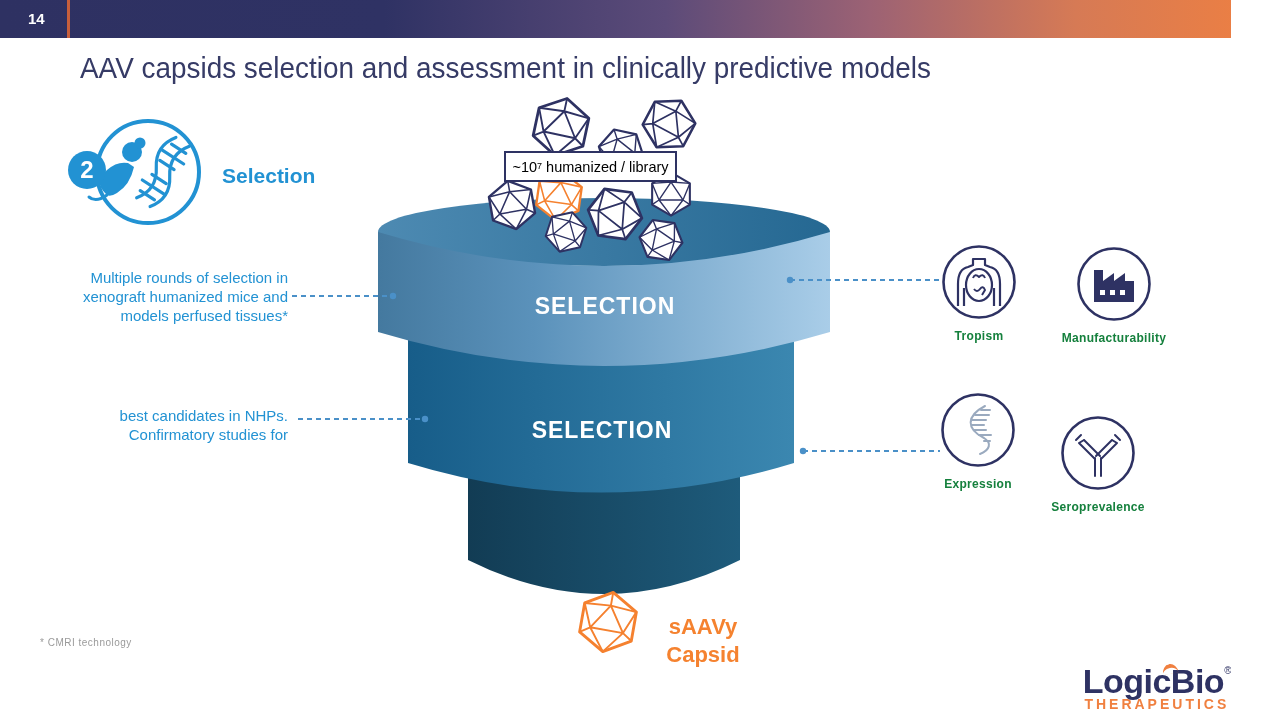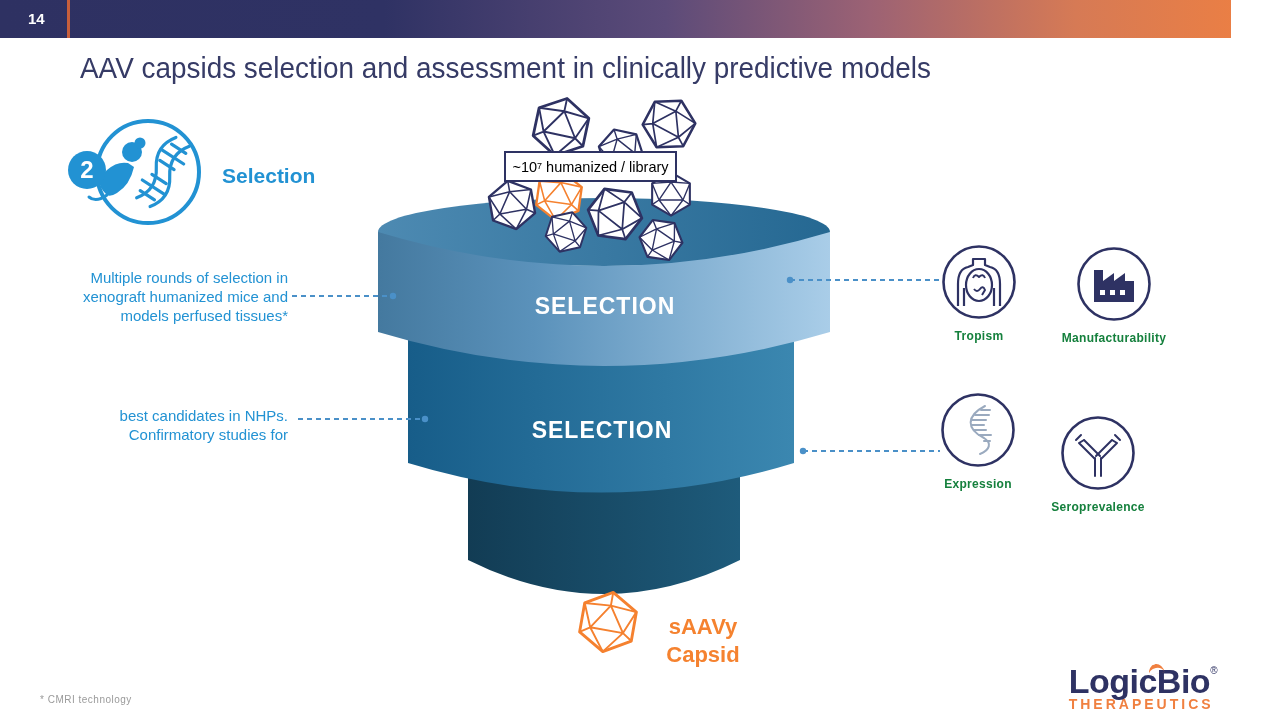--- a/index.html
+++ b/index.html
@@ -68,24 +68,24 @@
   .crit-expr    { left:918px; top:392px; }
   .crit-sero    { left:1038px; top:415px; }
 
   
   .output-label {
     position:absolute; left:648px; top:589px; width:110px; text-align:center;
     font-size:22px; font-weight:bold; color:#f5822f; line-height:28px;margin-top:24px;
   }
 
   
-  .footnote { position:absolute; left:40px; top:694px; font-size:10px; color:#9a9a9a; letter-spacing:0.5px; }
-
-  
-  .logo { position:absolute; right:14px; bottom:8px; text-align:left;margin-left:24px; }
+  .footnote { position:absolute; left:40px; top:637px; font-size:10px; color:#9a9a9a; letter-spacing:0.5px; }
+
+  
+  .logo { position:absolute; right:0; bottom:8px; text-align:center;margin-left:24px; }
   .logo .wordmark { position:relative; display:inline-block; font-size:34px; font-weight:bold; color:#2e3263; letter-spacing:-0.5px; line-height:34px; }
   .logo .wordmark sup { font-size:10px; font-weight:normal; vertical-align:top; line-height:14px; }
   .logo .b-accent {
     position:absolute; top:0px; right:53px; width:16px; height:10px;
     border-top:4px solid #f08040; border-radius:50% 50% 0 0 / 100% 100% 0 0;
     transform:rotate(-10deg);
   }
   .logo .tagline { margin-top:-2px; font-size:14px; color:#f08040; letter-spacing:3px; font-weight:700; }
 </style>
 </head>

